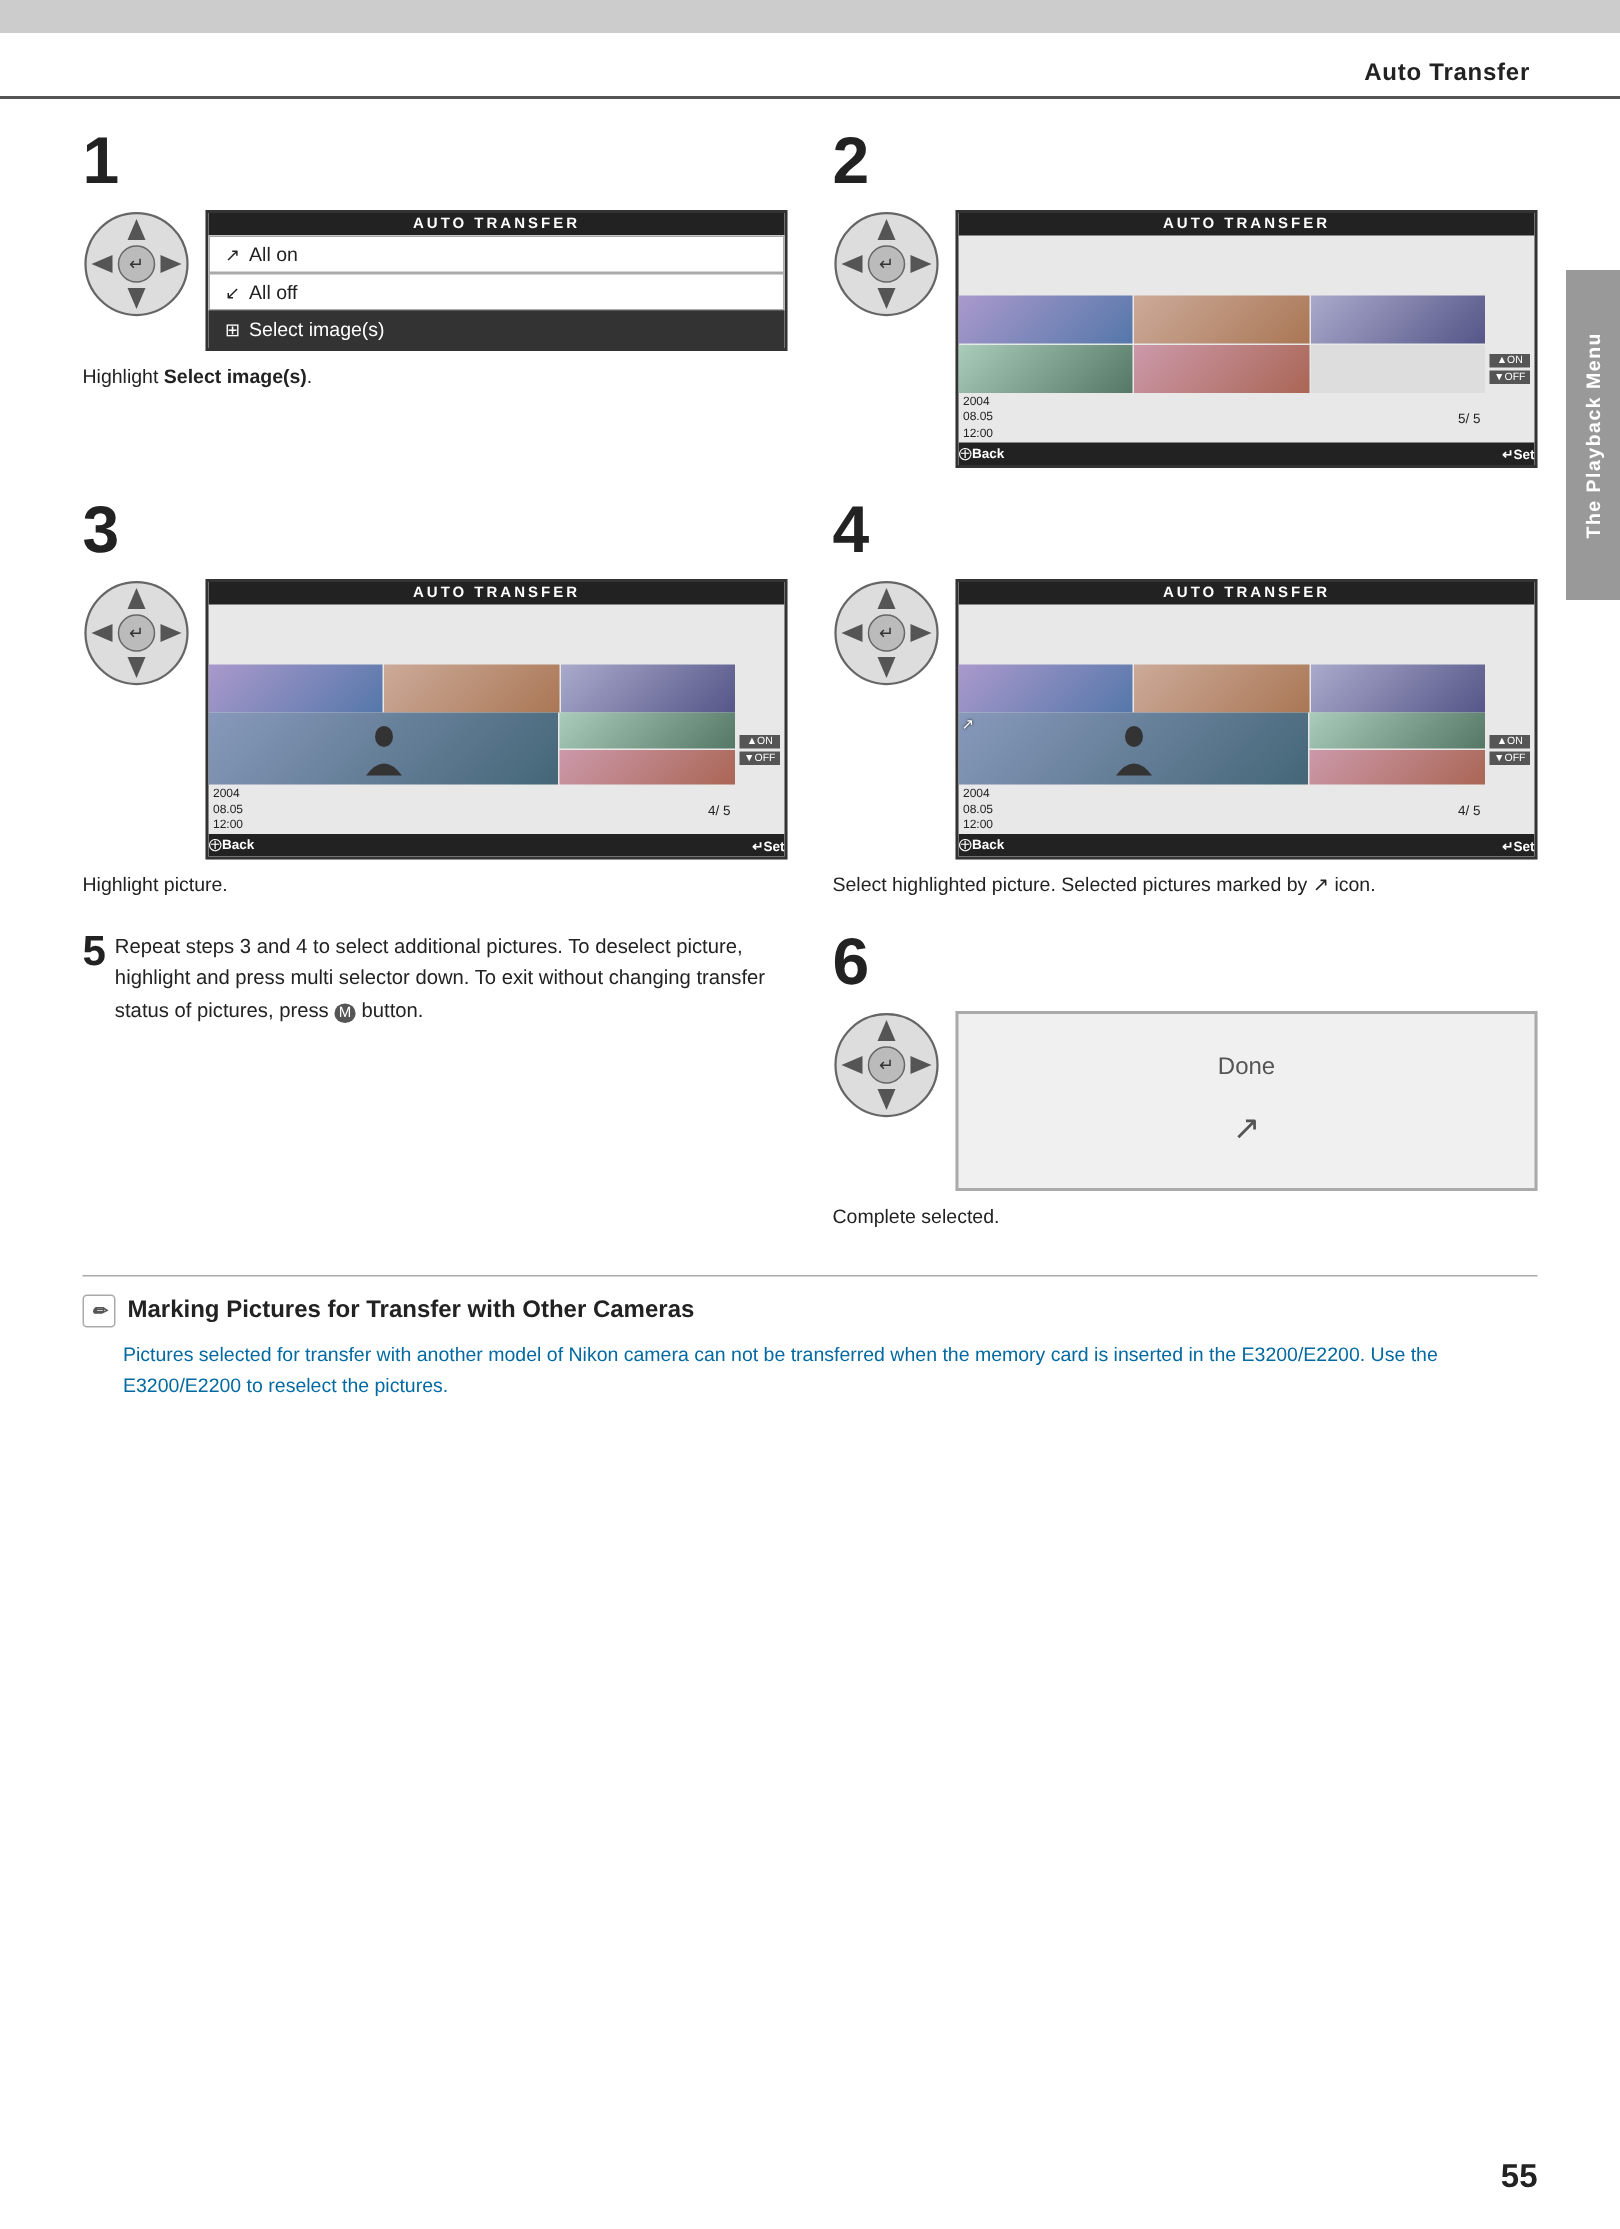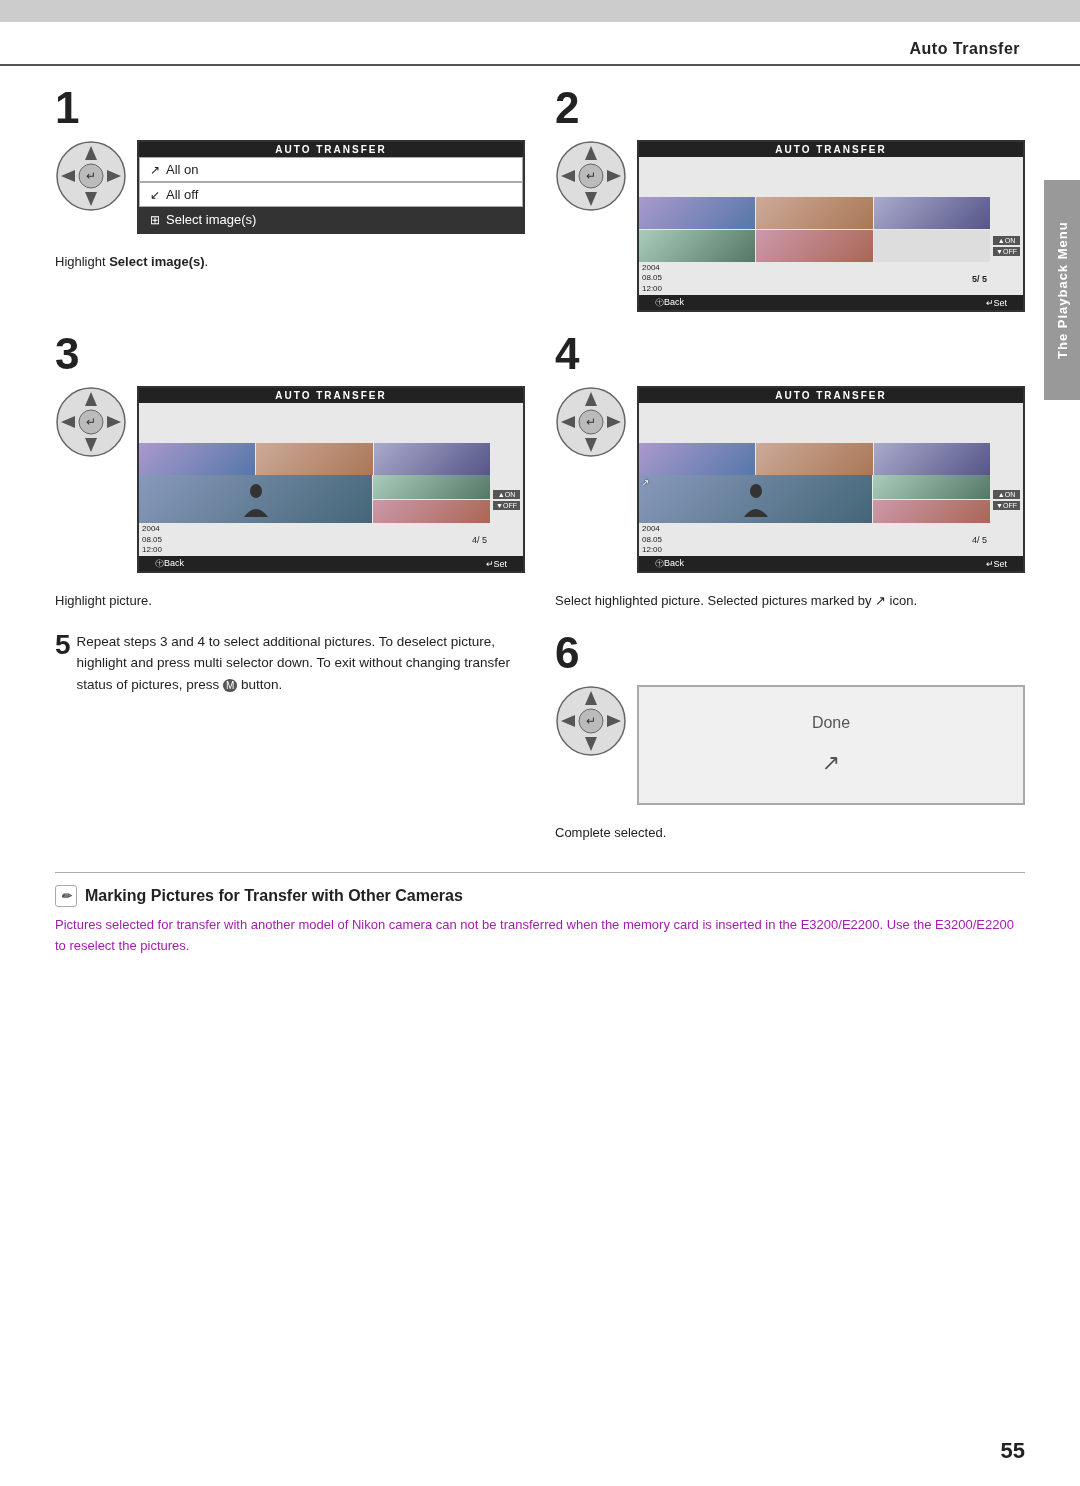--- a/index.html
+++ b/index.html
@@ -131,30 +131,31 @@
     .menu-item-icon {
       font-size: 12px;
     }
 
     .cam-bottom-bar {
       background: #222;
       color: #fff;
       font-size: 9px;
       display: flex;
       justify-content: space-between;
-      padding: 1px 16px;
-      align-items: center;
+      padding: 1px 0;
+      align-items: center;
+      font-weight: bold;
     }
     .cam-bottom-bar span {
       font-size: 9px;
     }
 
     .step-caption {
       font-size: 13px;
-      margin-top: 11px;
+      margin-top: 0;
       line-height: 1.4;
     }
     .step-caption b {
       font-weight: bold;
     }
 
     
     .step-5-6-row {
       display: grid;
       grid-template-columns: 1fr 1fr;
@@ -212,21 +213,22 @@
       height: 22px;
       border: 1.5px solid #aaa;
       border-radius: 3px;
       font-size: 12px;
       color: #555;
       font-style: italic;
     }
     .note-text {
       font-size: 13px;
       line-height: 1.6;
-      color: #a21caf;
+      color: #0369a1;
+      margin-left: 27px;
     }
 
     
     .page-number {
       position: absolute;
       bottom: 22px;
       right: 55px;
       font-size: 22px;
       font-weight: bold;
     }
@@ -390,21 +392,21 @@
                 <div class="small-thumbs">
                   <div class="small-thumb t1"></div>
                   <div class="small-thumb t2"></div>
                   <div class="small-thumb t3"></div>
                   <div class="small-thumb t4"></div>
                   <div class="small-thumb t5"></div>
                   <div class="small-thumb" style="background:#ddd;"></div>
                 </div>
                 <div style="display:flex; justify-content:space-between; align-items:center; padding: 1px 3px; font-size:9px;">
                   <div style="font-size:8px; line-height:1.3;">2004<br>08.05<br>12:00</div>
-                  <div style="font-size:9px;font-weight:bold;">5/ 5</div>
+                  <div style="font-size:9px;">5/ 5</div>
                 </div>
               </div>
               <div class="cam-side-controls">
                 <div class="cam-side-btn">▲ON</div>
                 <div class="cam-side-btn">▼OFF</div>
               </div>
             </div>
             <div class="cam-bottom-bar">
               <span>㊉Back</span>
               <span>↵Set</span>

